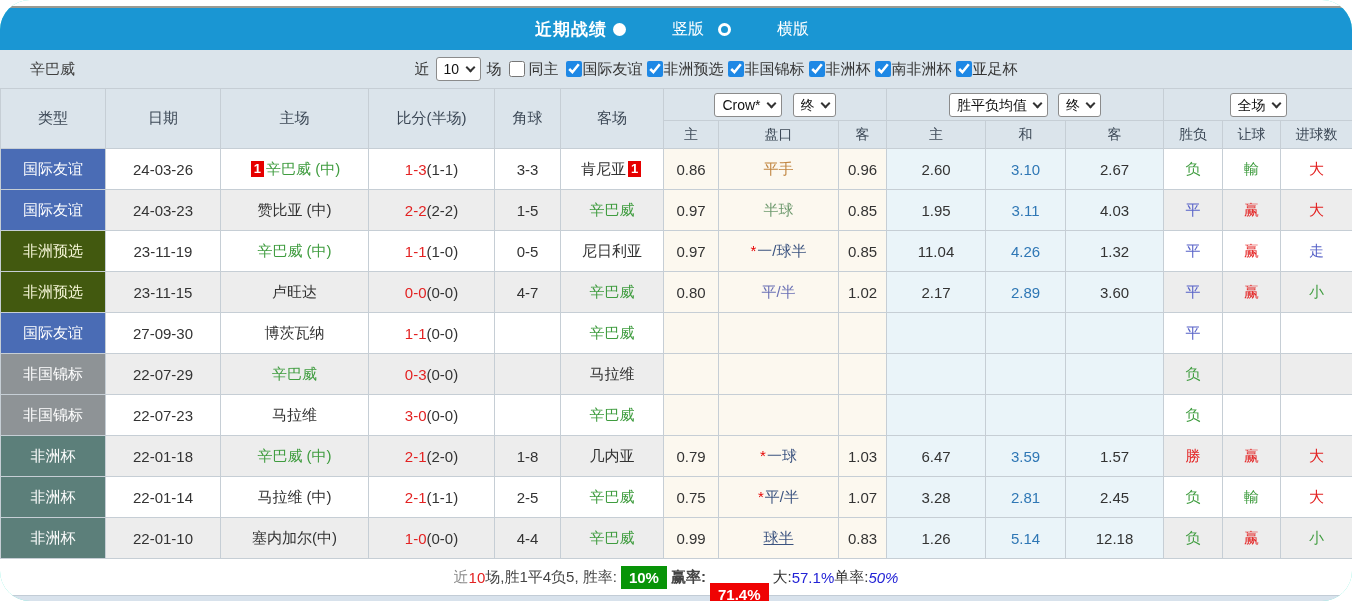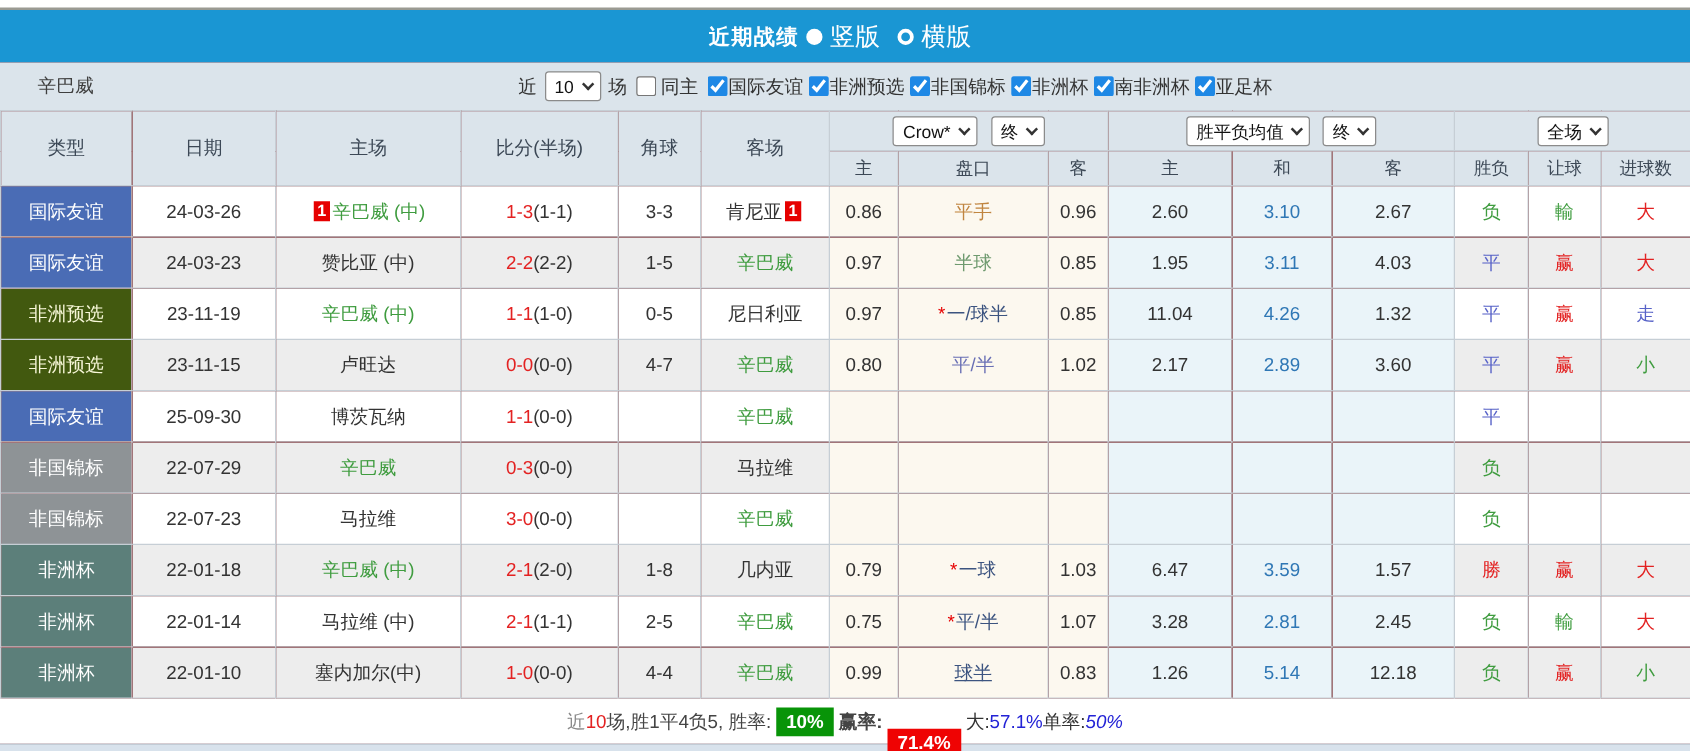--- a/index.html
+++ b/index.html
@@ -1,26 +1,26 @@
 <!DOCTYPE html>
 <html><head>
 <meta charset="utf-8">
 <style>
   * { margin:0; padding:0; box-sizing:border-box; }
   body { font-family:"Liberation Sans","DejaVu Sans",sans-serif; background:#fff; }
-  .page { position:relative; width:1352px; height:601px; overflow:hidden; background:#7f1d1d; }
+  .page { position:relative; width:1352px; height:601px; overflow:hidden; background:#5eead4;border-radius:30px; }
 
   .top-strip { height:8px; background:#fff; border-bottom:2px solid #9a9a92; }
 
   .title-bar { height:42px; background:#1a96d3; display:flex; align-items:center; justify-content:center; gap:6px; color:#fff; }
   .title-bar .title { font-size:17px; font-weight:bold; letter-spacing:1px; }
   .radio { display:inline-block; width:13px; height:13px; border-radius:50%; }
   .radio.filled { background:#fff; }
   .radio.ring { background:transparent; border:3.5px solid #fff; }
-  .radio-label { font-size:20px; margin-right:8px; }
+  .radio-label { font-size:16px; margin-right:8px;margin-left:40px; }
 
   .filter-bar { position:relative; height:38px; background:#dbe4eb; display:flex; align-items:center; justify-content:center; font-size:15px; color:#333; }
   .team { position:absolute; left:30px; top:50%; transform:translateY(-50%); font-size:15px; color:#3f3f3f; }
   .filters { display:flex; align-items:center; gap:3px; padding-left:80px; }
   .filters input[type=checkbox] { width:16px; height:16px; accent-color:#1e88e5; margin:0 1px 0 4px; vertical-align:middle; }
   .cb-label { font-size:15px; color:#333; }
 
   .sel-wrap { position:relative; display:inline-block; margin:0 3px; }
   .sel-wrap select { appearance:none; -webkit-appearance:none; font-family:inherit; font-size:14px; color:#111; background:#fff; border:1px solid #8b8b8b; border-radius:3px; padding:3px 20px 3px 7px; }
   .sel-wrap .chev { position:absolute; right:7px; top:50%; width:7px; height:7px; border-right:2px solid #333; border-bottom:2px solid #333; transform:translateY(-72%) rotate(45deg); pointer-events:none; }
@@ -213,21 +213,21 @@
           <td class="cream">1.02</td>
           <td class="lblue">2.17</td>
           <td class="lblue avg-draw">2.89</td>
           <td class="lblue">3.60</td>
           <td class="plain" style="color: rgb(88, 99, 200);">平</td>
           <td class="plain" style="color: rgb(227, 34, 34);">赢</td>
           <td class="plain" style="color: rgb(63, 156, 63);">小</td>
         </tr>
         <tr class="odd">
           <td class="type-cell" style="background: rgb(74, 108, 181); color: rgb(255, 255, 255);">国际友谊</td>
-          <td class="plain">25-09-30</td>
+          <td class="plain">27-09-30</td>
           <td class="plain"><span style="color: rgb(51, 51, 51);">博茨瓦纳</span></td>
           <td class="plain"><span class="score-main">1-1</span><span class="score-half">(0-0)</span></td>
           <td class="plain"></td>
           <td class="plain"><span style="color: rgb(63, 156, 63);">辛巴威</span></td>
           <td class="cream"></td>
           <td class="cream"><span style="color: rgb(51, 51, 51);"></span></td>
           <td class="cream"></td>
           <td class="lblue"></td>
           <td class="lblue avg-draw"></td>
           <td class="lblue"></td>

